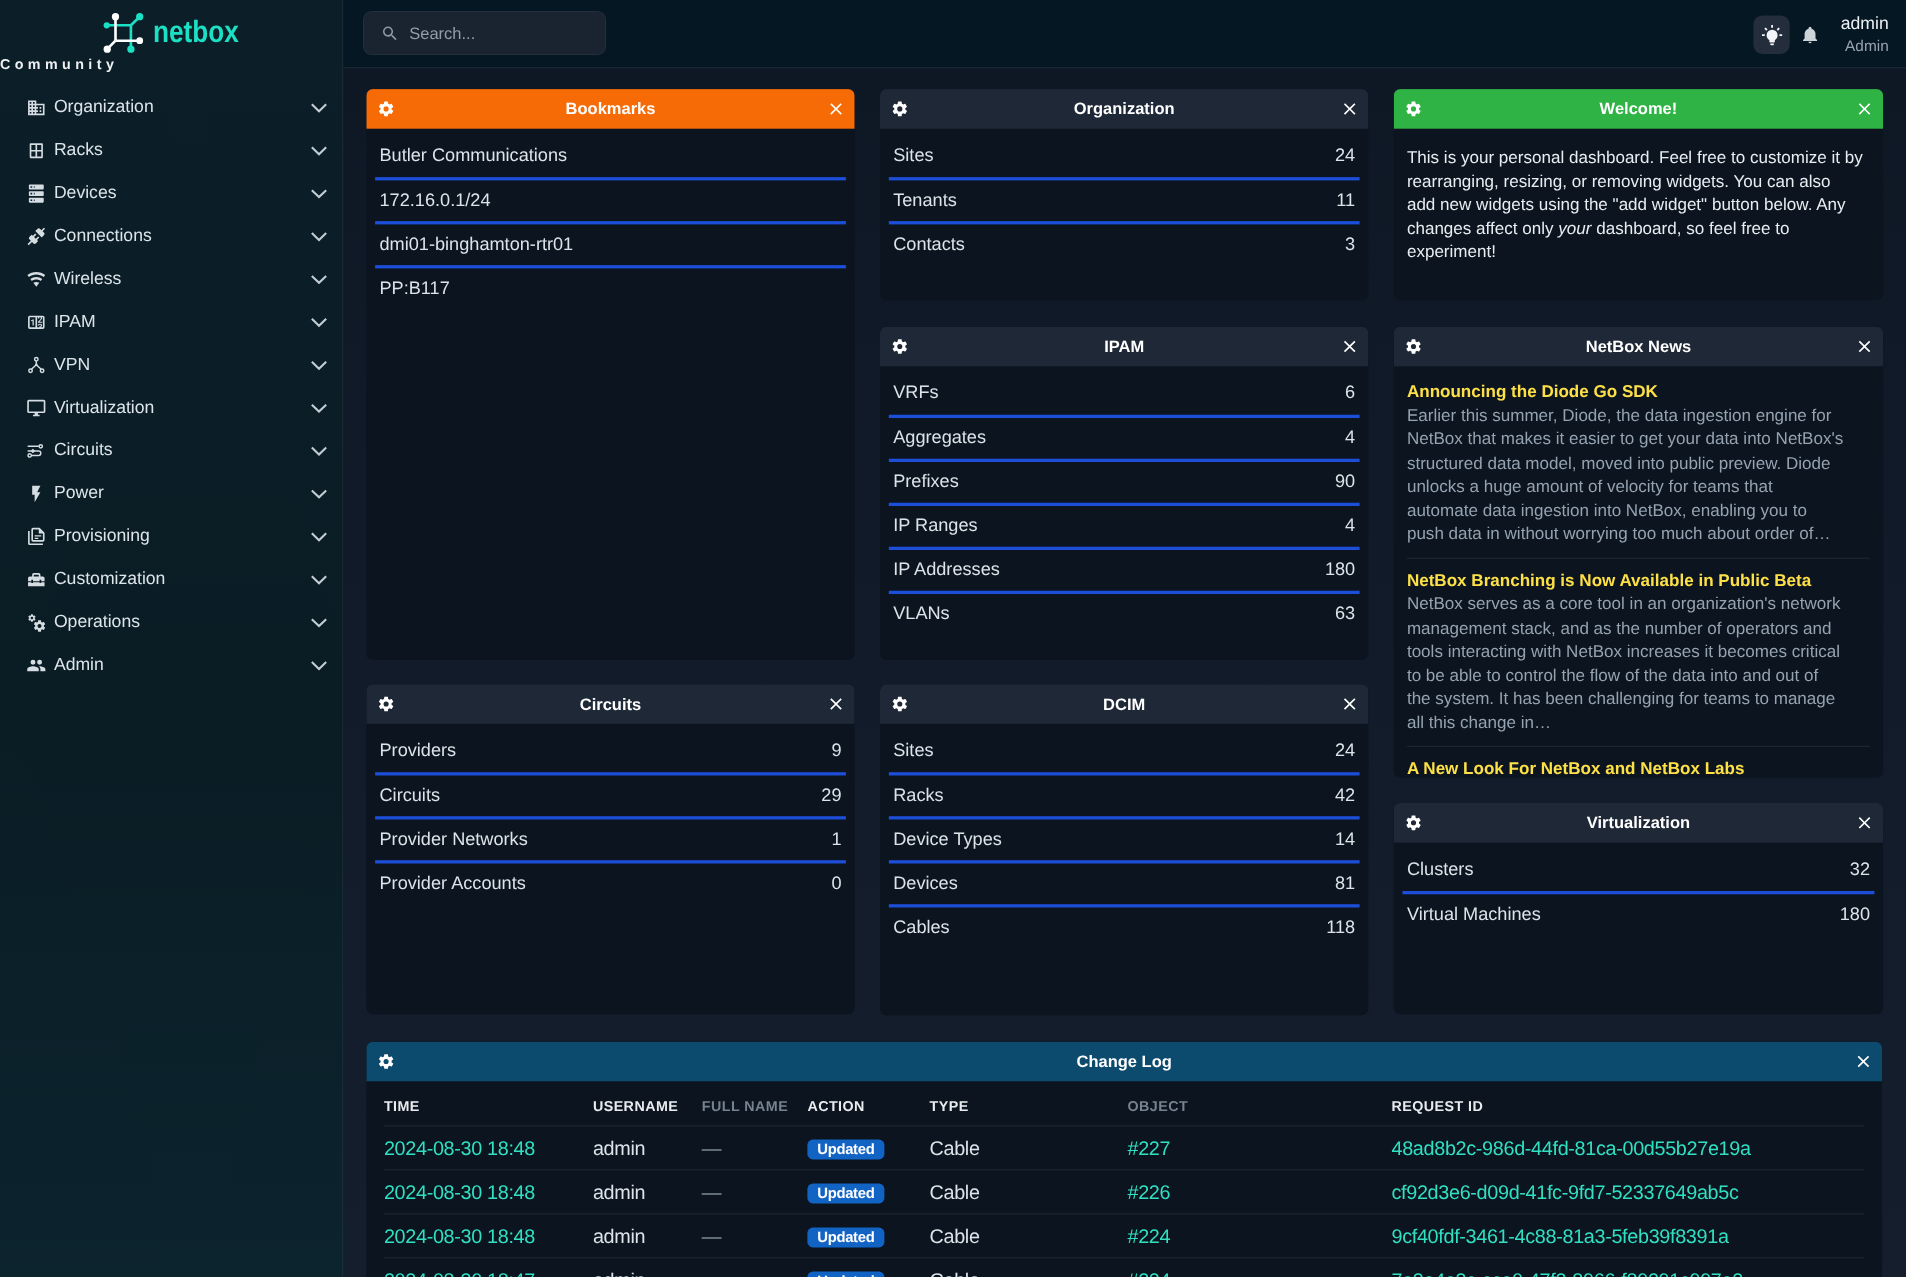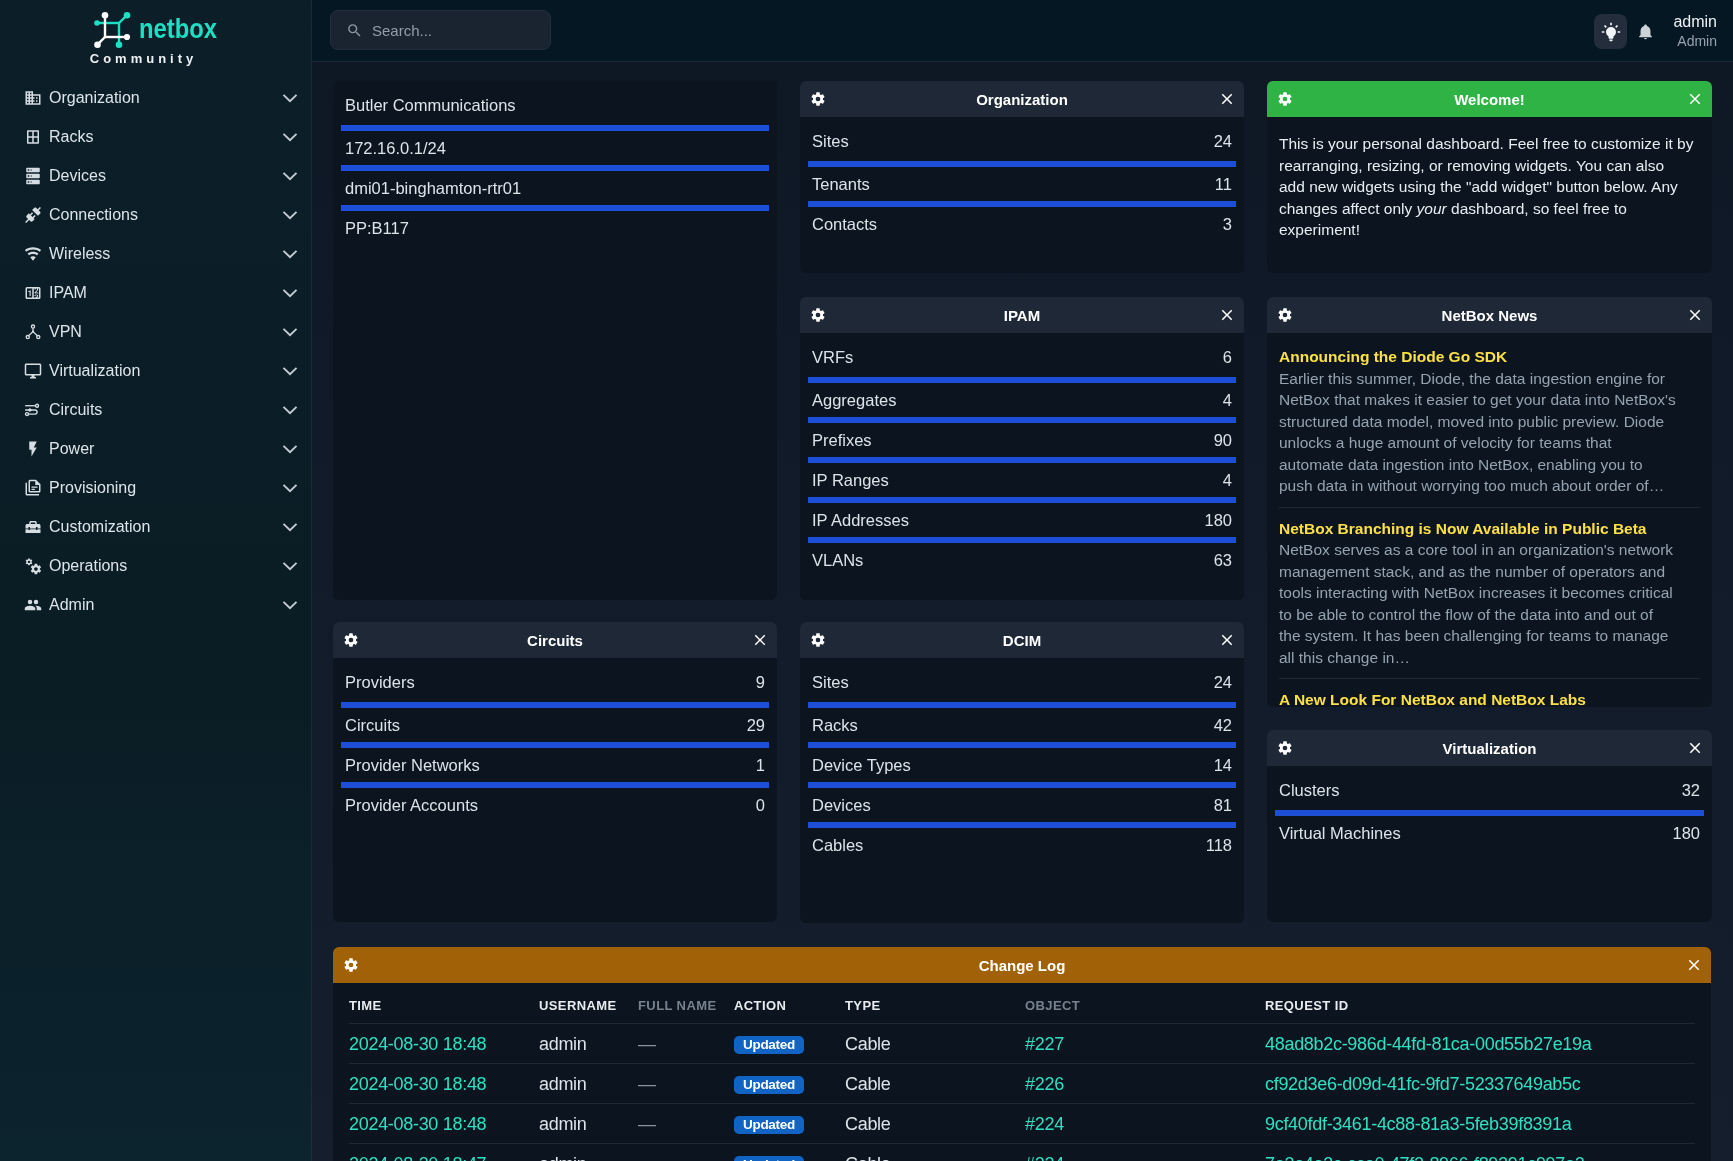--- a/index.html
+++ b/index.html
@@ -1,36 +1,36 @@
 <!DOCTYPE html>
 <html><head>
 <meta charset="utf-8">
 <style>
 *{margin:0;padding:0;box-sizing:border-box}
 html,body{width:1733px;height:1161px;overflow:hidden;background:linear-gradient(180deg,#0e1825 0%,#151e2d 100%);font-family:"Liberation Sans",sans-serif}
 #sidebar{position:absolute;left:0;top:0;width:312px;height:1161px;background:linear-gradient(180deg,#0c1f29 0%,#0a1c24 55%,#0c242e 100%);border-right:1px solid rgba(255,255,255,.06)}
 #topbar{position:absolute;left:312px;top:0;width:1421px;height:62px;background:#051723;border-bottom:1px solid #1d2834}
 #logo{position:absolute;left:0;top:8px;width:312px;text-align:center}
-#community{position:absolute;left:0;top:51px;width:287px;text-align:center;color:#eef1f4;font-size:13px;font-weight:700;letter-spacing:4px}
+#community{position:absolute;left:0;top:51px;width:287px;text-align:left;color:#eef1f4;font-size:13px;font-weight:700;letter-spacing:4px}
 #menu{position:absolute;top:78px;left:0;width:312px}
 .mi{height:39px;display:flex;align-items:center;padding-left:24px;color:#dde4ea;font-size:16px}
 .mi svg{width:18px;height:18px;margin-right:7px;flex:none;fill:#d5dce2}
 .mi .lbl{flex:1}
 .mi .chev{width:18px;height:18px;margin-right:13px}
 .card{position:absolute;background:#0b141f;border-radius:6px;overflow:hidden}
 .chead{height:36px;background:#1e2836;display:flex;align-items:center;justify-content:center;position:relative;color:#fff;font-weight:700;font-size:15px}
 .chead .gear{position:absolute;left:10px;top:10px;width:16px;height:16px;fill:#fff}
 .chead .x{position:absolute;right:8px;top:9px;width:18px;height:18px}
 .chead .x svg{width:18px;height:18px;fill:#fff}
 .rows{padding:4px 8px 0}
 .row{height:40px;display:flex;align-items:center;justify-content:space-between;padding:0 4px;color:#dce3e9;font-size:16.5px}
-.row + .row{border-top:6px solid #1d4ed8}
+.row + .row{border-top:3px solid #1d4ed8}
 .hdr-or{background:#f76b06}
 .hdr-gr{background:#2fb344}
-.hdr-bl{background:#a16207}
+.hdr-bl{background:#0c4a6e}
 .welcome-body{padding:16px 12px;color:#e8edf1;font-size:15.5px;line-height:21.5px}
 .news{padding:13px 12px 0}
 .news-item{border-bottom:1px solid #1e2936;padding-bottom:10px;margin-bottom:10px}
 .news-item:last-child{border-bottom:none}
 .news-title{color:#fde047;font-size:15.5px;font-weight:700;line-height:21.5px}
 .news-p{color:#95a2b0;font-size:15.5px;line-height:21.5px}
 #searchbox{position:absolute;left:330px;top:10px;width:221px;height:40px;background:#1a2330;border:1px solid #242e3c;border-radius:8px;display:flex;align-items:center;padding-left:15px;color:#939ea9;font-size:15px}
 #searchbox svg{margin-right:9px}
 #bulbbtn{position:absolute;left:1594px;top:14px;width:33px;height:35px;background:#232d3b;border-radius:8px;display:flex;align-items:center;justify-content:center}
 #bellicon{position:absolute;left:1637px;top:23px}
@@ -288,20 +288,25 @@
     <svg width="20" height="20" style="fill:#f2f5f7">
       <use href="#i-bulb"></use>
     </svg>
   </div>
 <svg id="bellicon" width="17" height="17" style="fill:#ccd3d9">
     <use href="#i-bell"></use>
   </svg>
 <div id="admin1">admin</div>
 <div id="admin2">Admin</div>
 <div class="card" style="left:333px;top:81px;width:444px;height:519px">
+<div class="chead hdr-or"><svg class="gear">
+        <use href="#i-cog"></use>
+      </svg>Bookmarks<span class="x"><svg>
+          <use href="#i-x"></use>
+        </svg></span></div>
 <div class="rows">
 <div class="row">
         <span>Butler Communications</span>
       </div>
 <div class="row">
         <span>172.16.0.1/24</span>
       </div>
 <div class="row">
         <span>dmi01-binghamton-rtr01</span>
       </div>

